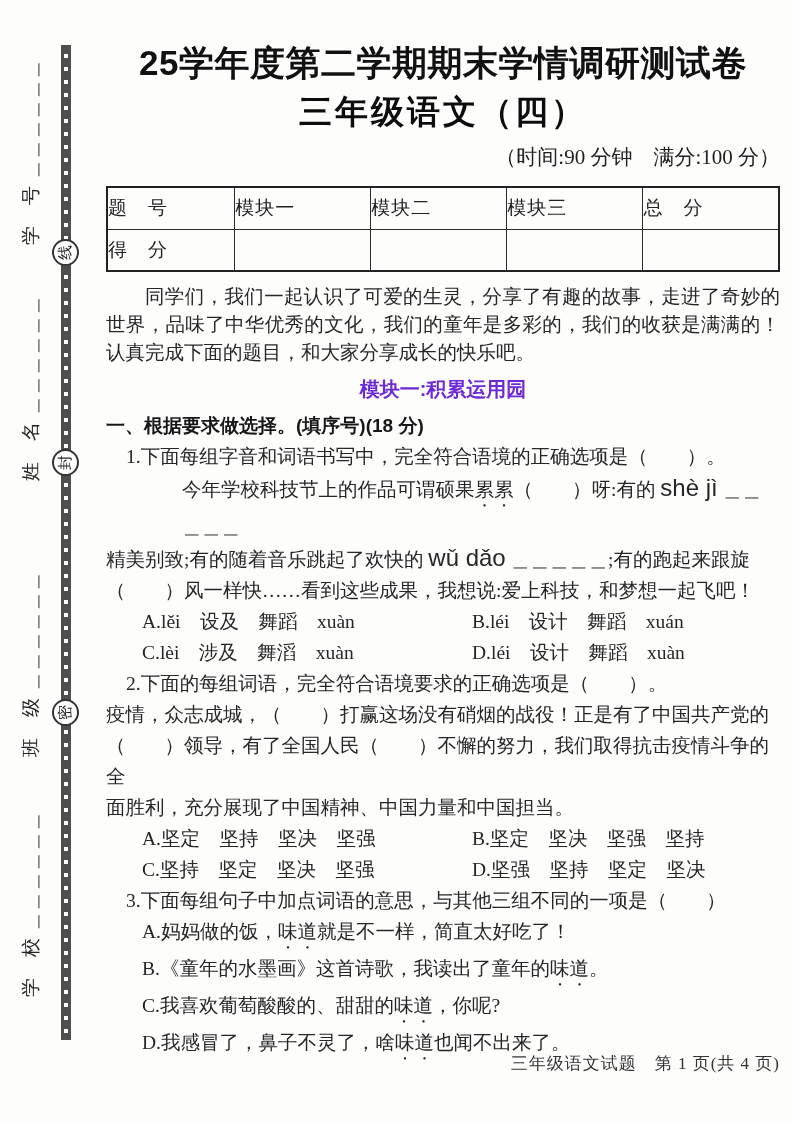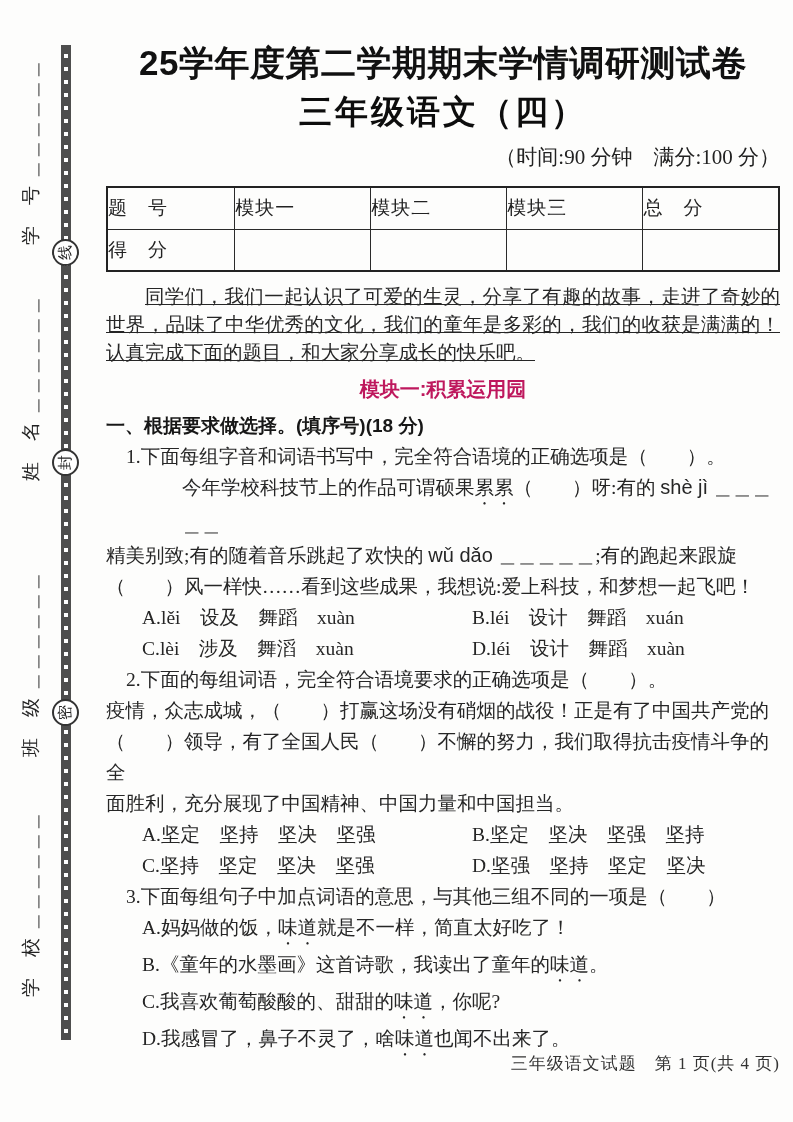--- a/index.html
+++ b/index.html
@@ -53,41 +53,41 @@
     border:2.5px solid #222; table-layout:fixed;
   }
   table.score td {
     border:1.5px solid #2a2a2a; height:42px; 
     font-size:19px; color:#222; letter-spacing:1px;
   }
   table.score col.c0 { width:19%; }
 
   .intro {
     margin-top:11px; font-size:19.5px; line-height:28px; text-align:justify;
-    text-indent:2em; color:#262626;text-decoration:underline;
+    text-indent:2em; color:#262626;
   }
 
   .module-title {
     text-align:center; font-family:"Liberation Sans", sans-serif;
-    font-weight:700; font-size:20px; line-height:26px; margin-top:9px; color:#be185d;
+    font-weight:700; font-size:20px; line-height:26px; margin-top:9px; color:#6d28d9;
   }
   .section-heading {
     font-family:"Liberation Sans", sans-serif; font-weight:700;
     font-size:19px; line-height:31px; margin-top:8px; color:#171717;
   }
 
   .line { font-size:19.5px; line-height:31px; color:#262626; }
   .prompt { margin-left:20px; }
   .passage-first { padding-left:76px; }
   .opt-row { display:flex; font-size:19.5px; line-height:31px; color:#262626; }
   .opt-row .col-a { width:330px; margin-left:36px; }
   .opt-row .col-b { flex:1; }
   .opt-list .line { margin-left:36px; }
 
-  .pinyin { font-family:"Liberation Sans", sans-serif; font-size:20px; }
+  .pinyin { font-family:"Liberation Sans", sans-serif; font-size:24px; }
   .blank { letter-spacing:0; }
   .em-dot {
     -webkit-text-emphasis:filled dot; -webkit-text-emphasis-position:under;
     text-emphasis:filled dot; text-emphasis-position:under right;
   }
 
   .footer {
     position:absolute; left:106px; width:674px; top:1052px;
     text-align:right; font-size:17px; color:#333; letter-spacing:1px;
   }

